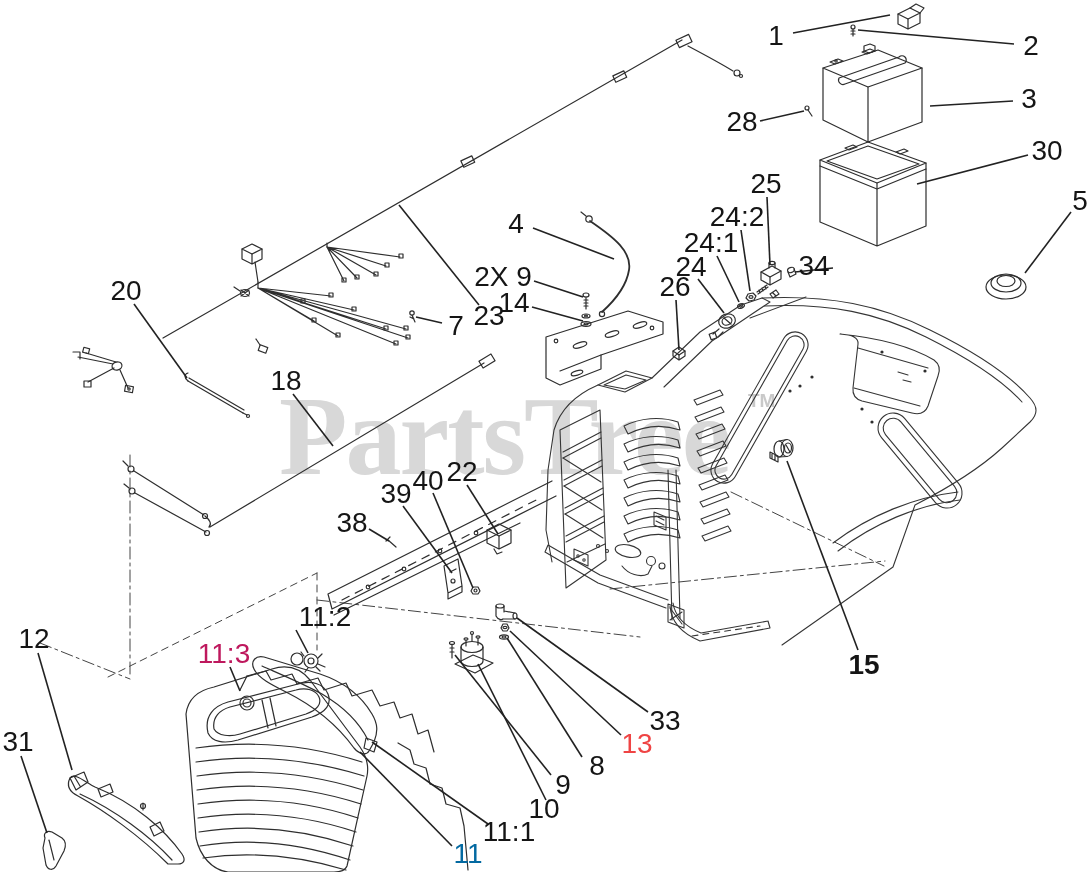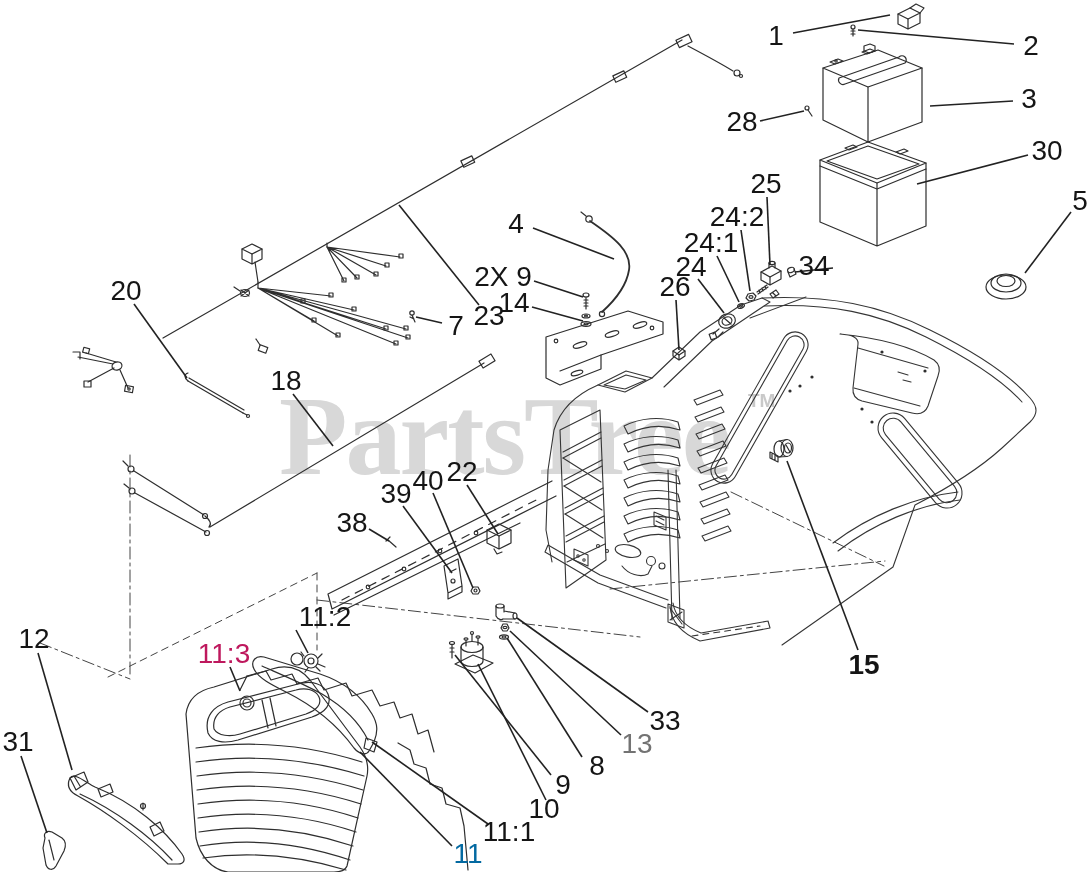--- a/index.html
+++ b/index.html
@@ -457,21 +457,21 @@
       <span class="callout" style="left: 352px; top: 523px; color: rgb(21, 21, 21);">38</span>
       <span class="callout" style="left: 396px; top: 494px; color: rgb(21, 21, 21);">39</span>
       <span class="callout" style="left: 428px; top: 481px; color: rgb(21, 21, 21);">40</span>
       <span class="callout" style="left: 462px; top: 472px; color: rgb(21, 21, 21);">22</span>
       <span class="callout" style="left: 34px; top: 639px; color: rgb(21, 21, 21);">12</span>
       <span class="callout" style="left: 18px; top: 742px; color: rgb(21, 21, 21);">31</span>
       <span class="callout" style="left: 224px; top: 654px; color: #be185d;">11:3</span>
       <span class="callout" style="left: 293px; top: 617px; color: rgb(21, 21, 21); margin-left: 32px;">11:2</span>
       <span class="callout" style="left: 864px; top: 665px; color: rgb(21, 21, 21); font-weight: bold;">15</span>
       <span class="callout" style="left: 665px; top: 721px; color: rgb(21, 21, 21);">33</span>
-      <span class="callout" style="left: 637px; top: 744px; color: #737373;">13</span>
+      <span class="callout" style="left: 637px; top: 744px; color: #ef4444;">13</span>
       <span class="callout" style="left: 597px; top: 766px; color: rgb(21, 21, 21);">8</span>
       <span class="callout" style="left: 563px; top: 785px; color: rgb(21, 21, 21);">9</span>
       <span class="callout" style="left: 544px; top: 809px; color: rgb(21, 21, 21);">10</span>
       <span class="callout" style="left: 509px; top: 832px; color: rgb(21, 21, 21);">11:1</span>
       <span class="callout" style="left: 468px; top: 854px; color: #0369a1;">11</span>
     </div>
 
 </div>
 
 </body></html>

